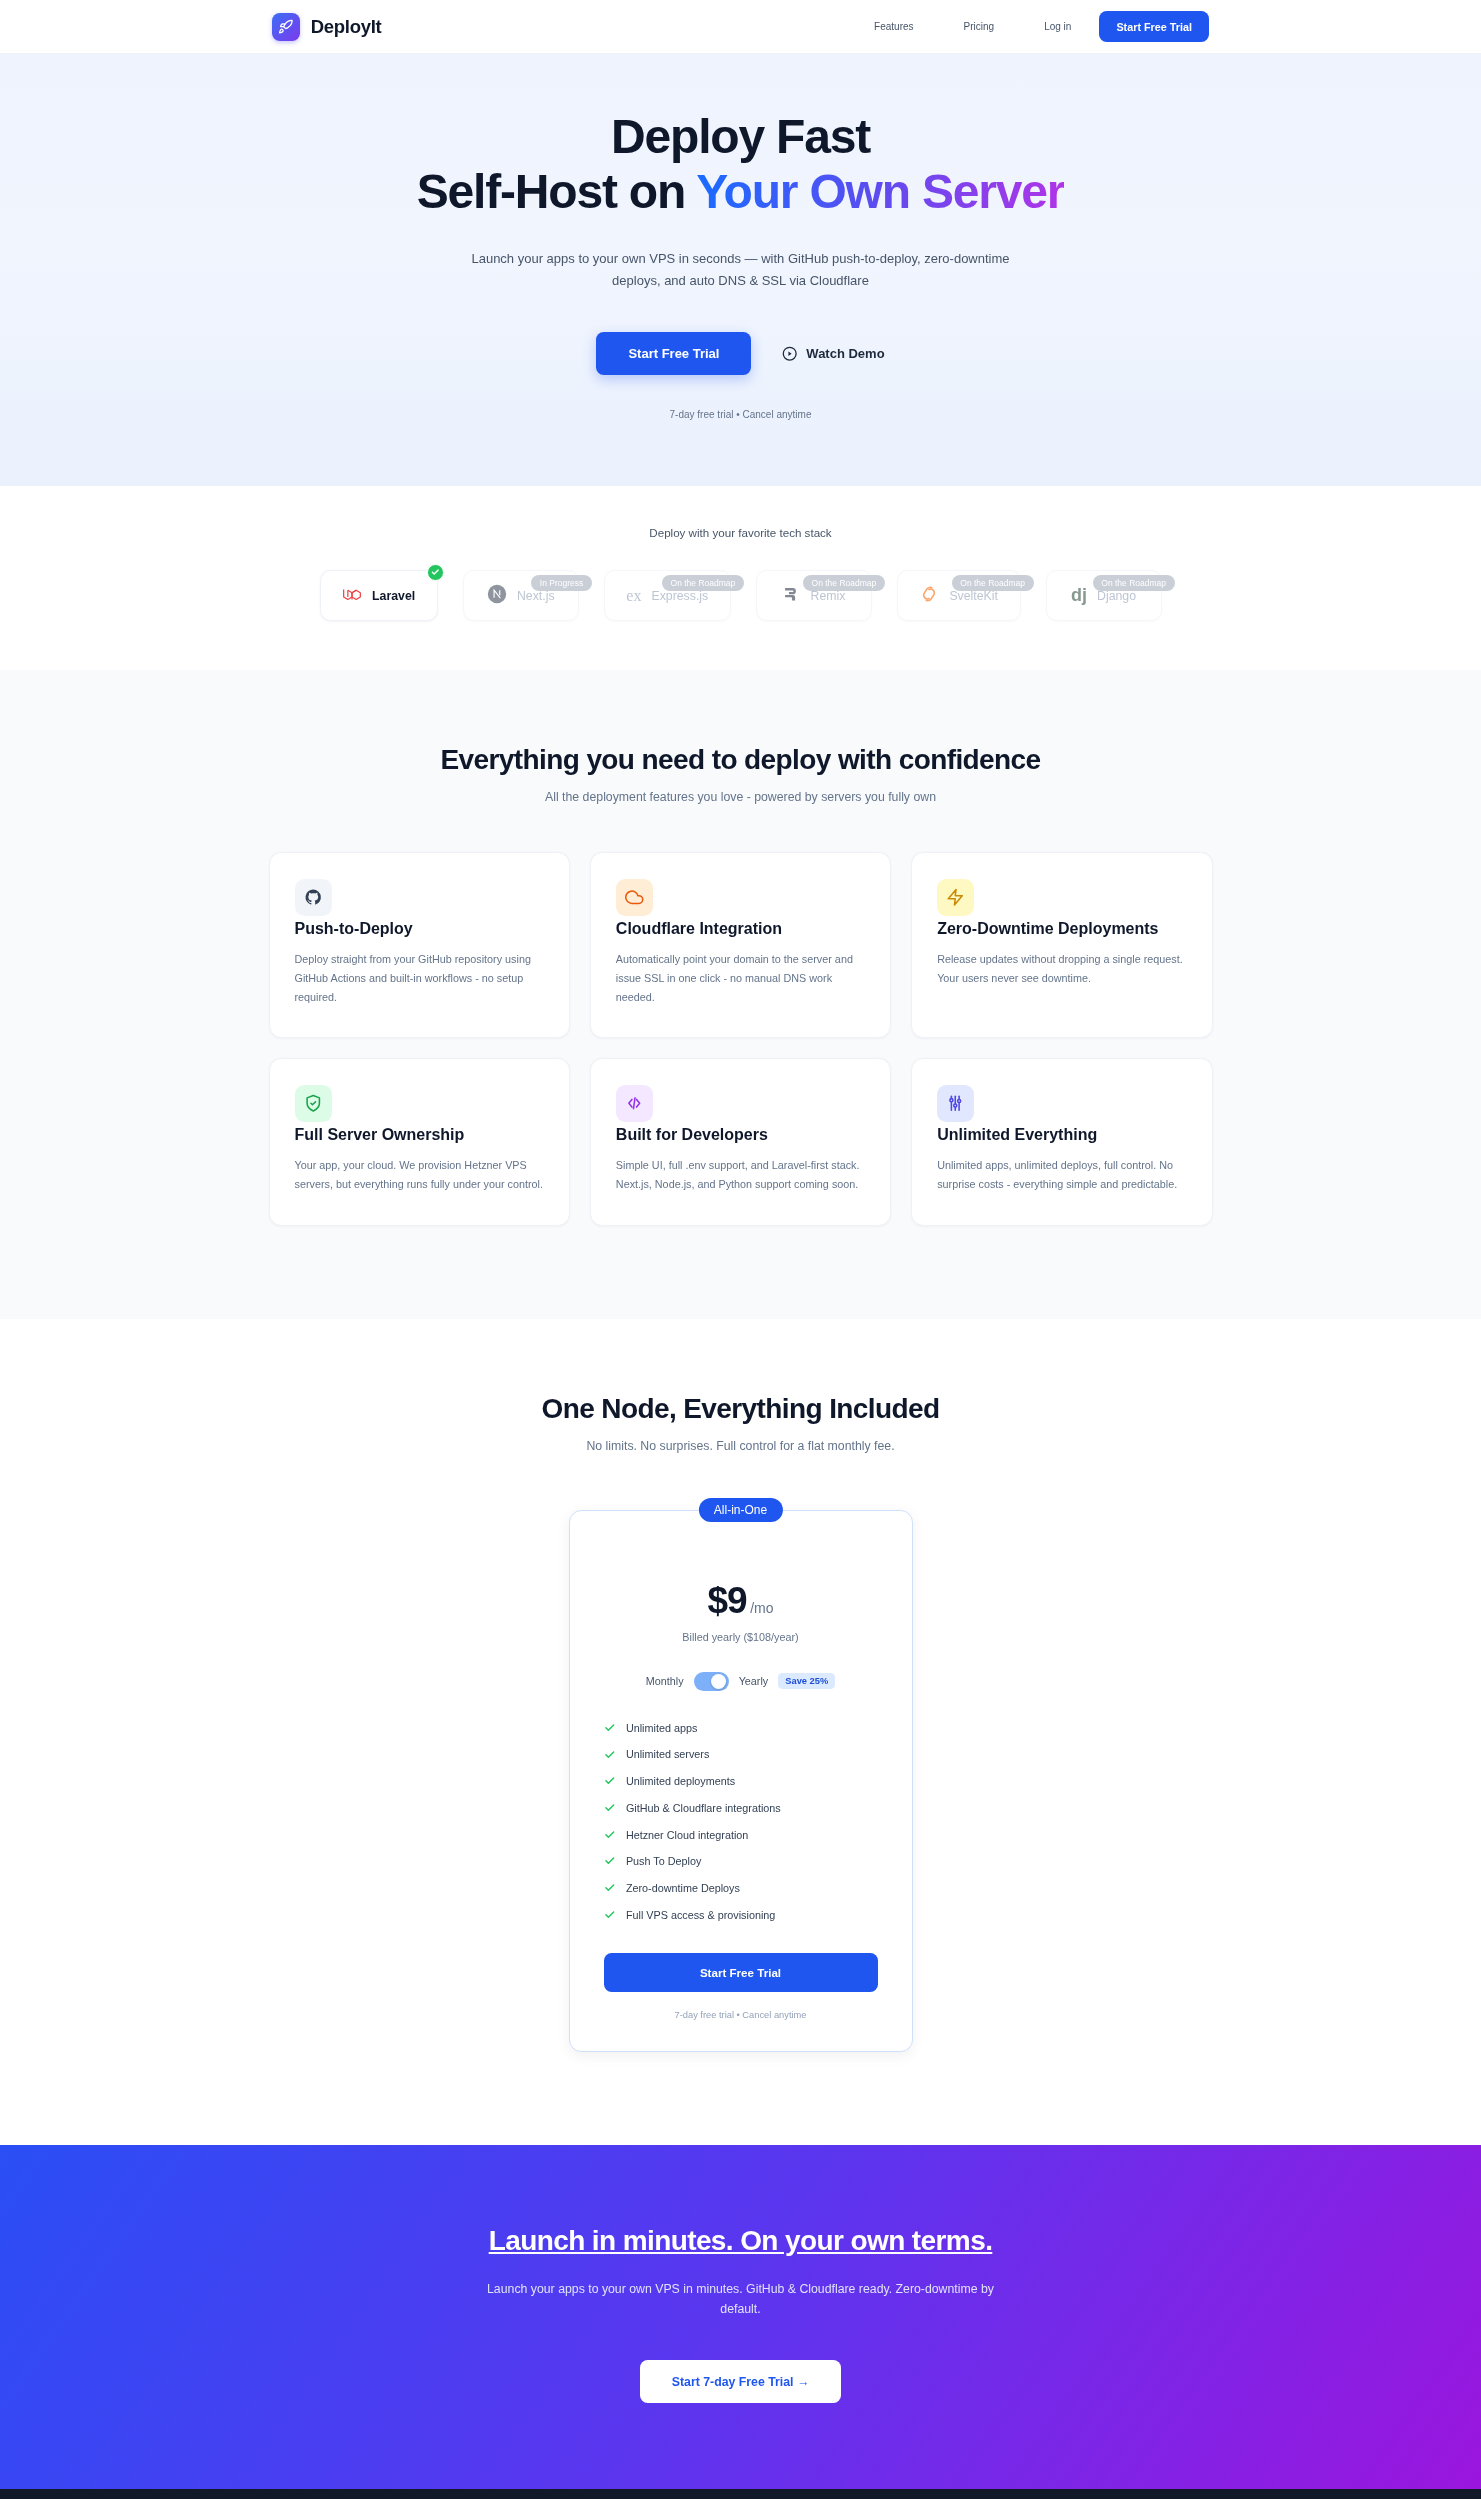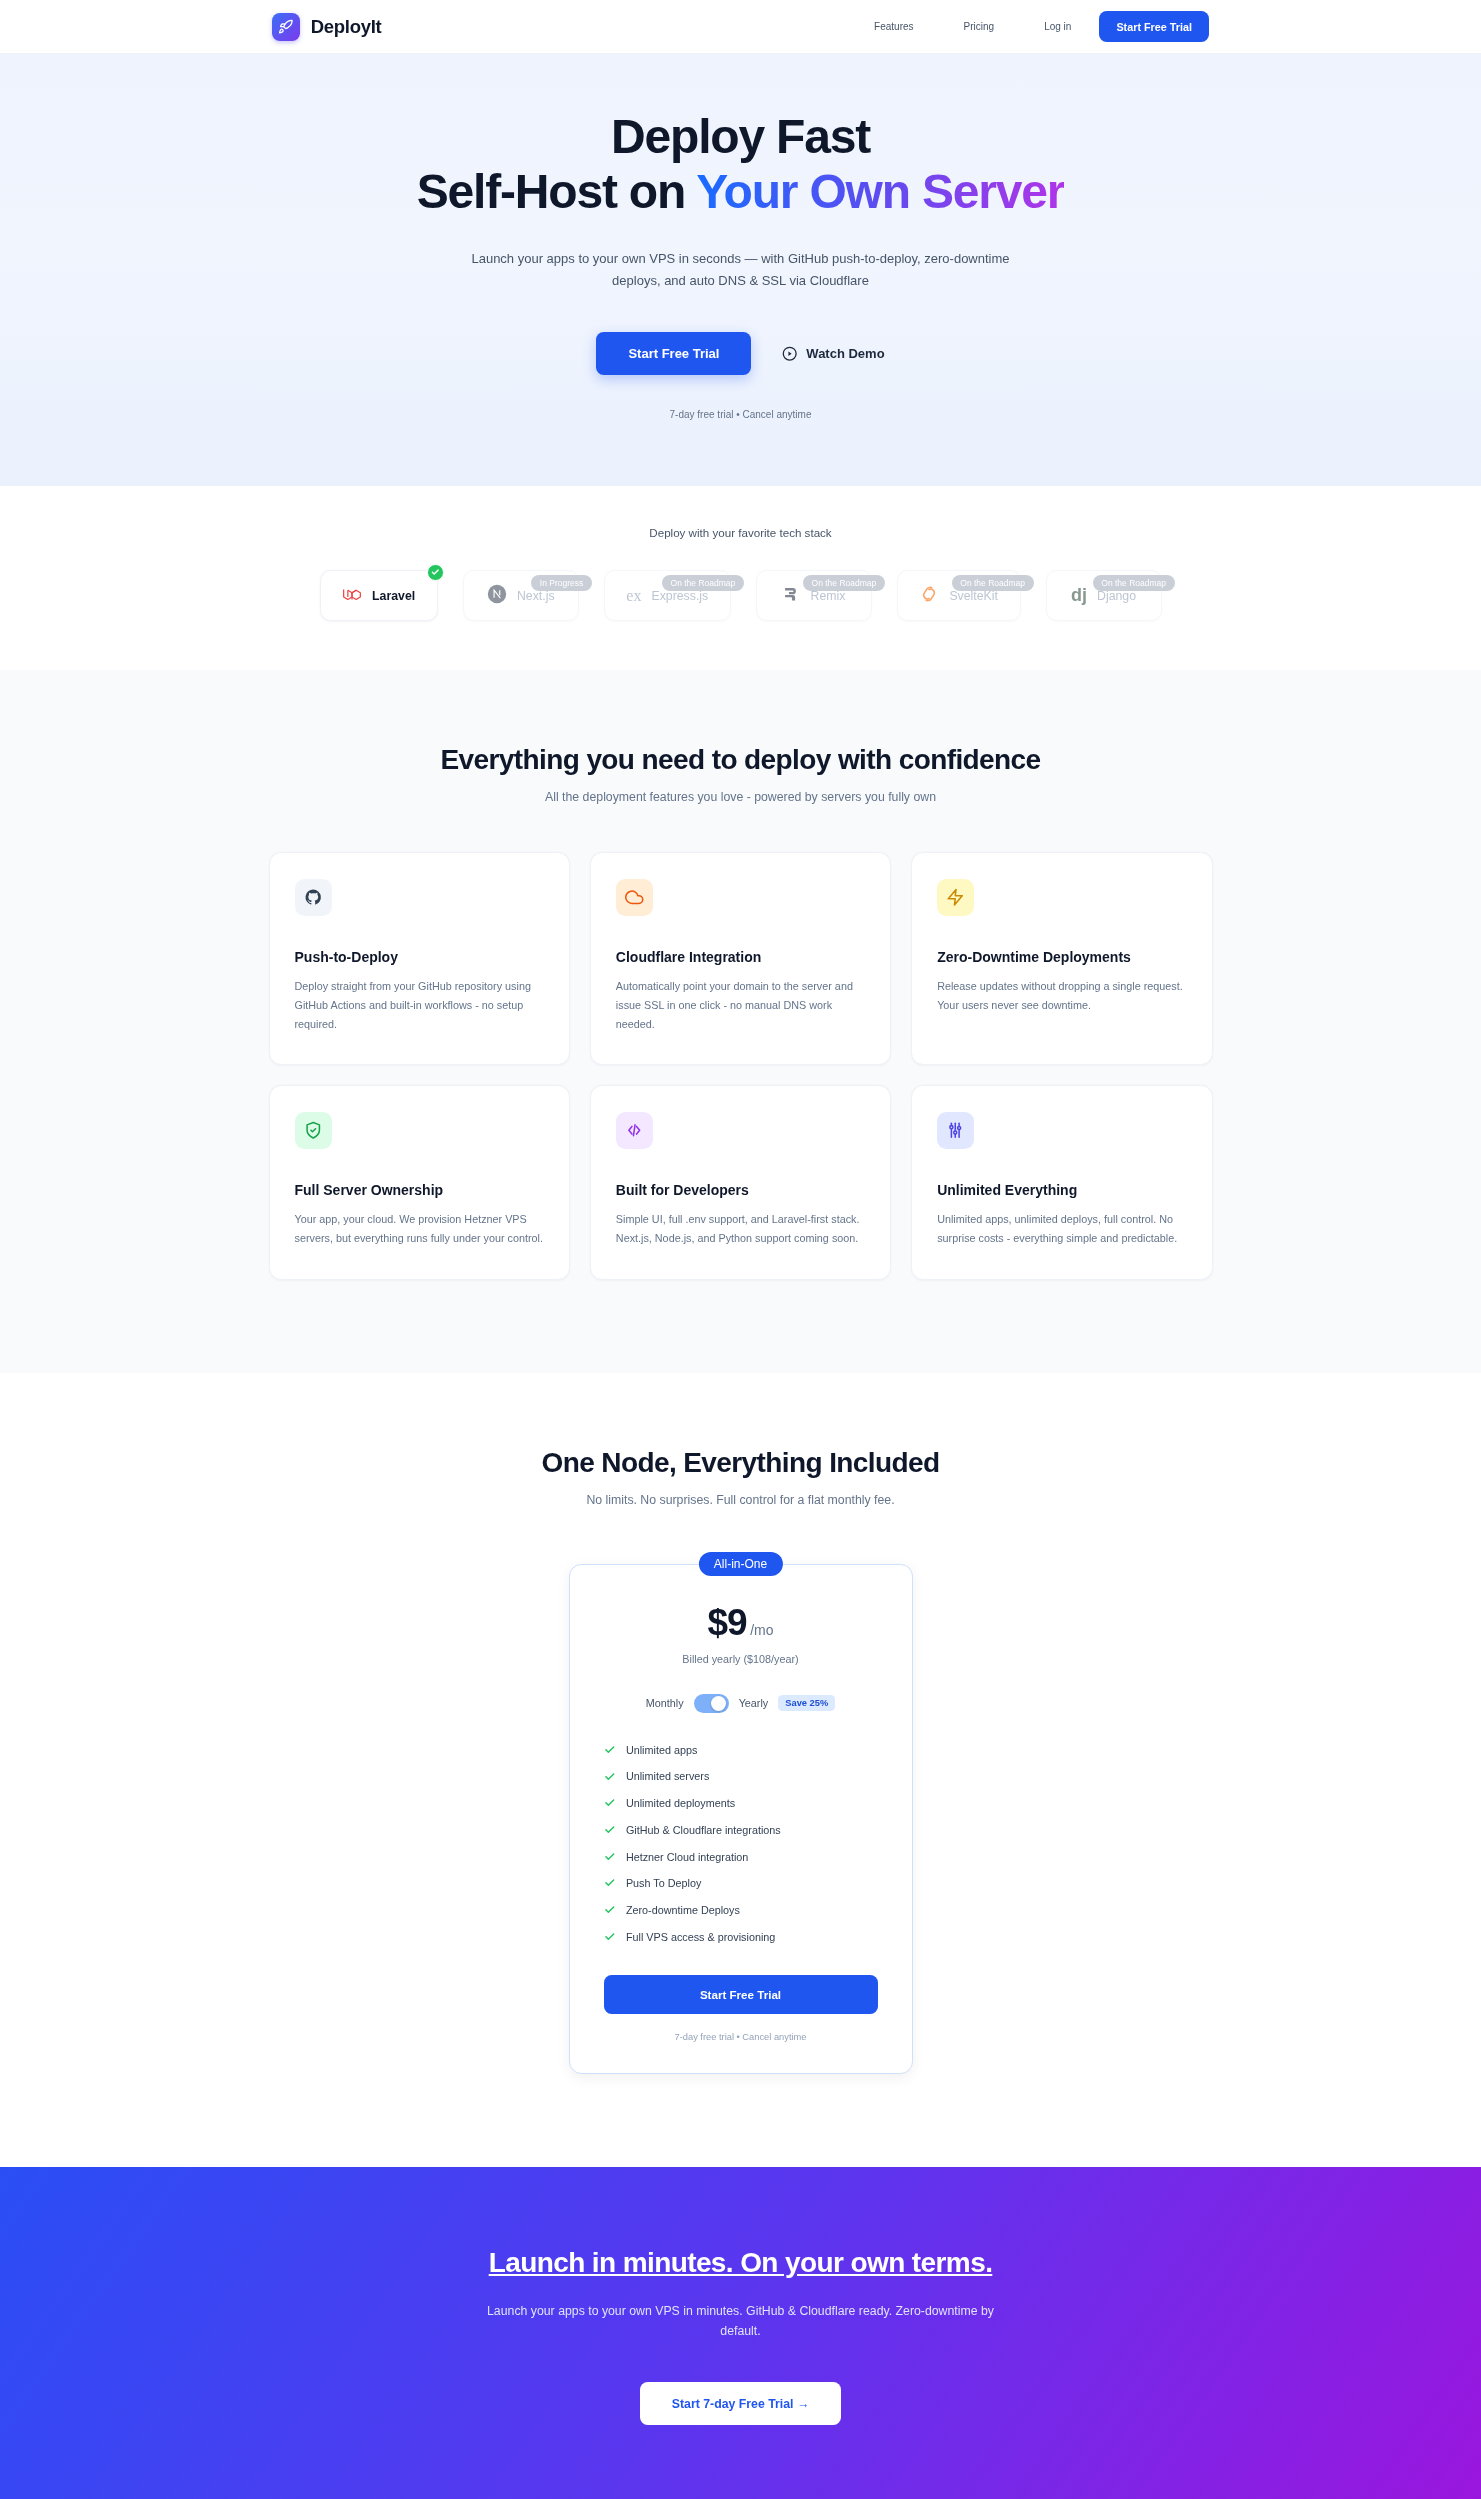--- a/index.html
+++ b/index.html
@@ -101,36 +101,36 @@
     display:grid; grid-template-columns:repeat(3,1fr); gap:20px;
   }
   .card {
     background:#fff; border:0.8px solid #eef2f7; border-radius:12.3px;
     padding:26px 25px 31px; box-shadow:0 0.8px 2.3px rgba(15,23,42,.04);
   }
   .ic-tile {
     width:37px; height:37px; border-radius:9.3px;
     display:flex; align-items:center; justify-content:center;
   }
-  .card h3 { margin-top:33px; font-size:14px; font-weight:bold; color:#0f172a; }
+  .card h3 { margin-top:4px; font-size:16px; font-weight:bold; color:#0f172a; }
   .card p { margin-top:12.3px; font-size:10.8px; line-height:1.72; color:#64748b; }
 
   
   .pricing { background:#fff; padding:74px 0 93px; }
   .price-card {
     position:relative; width:344px; margin:57px auto 0;
     background:#fff; border:0.8px solid #cfe0fb; border-radius:12.3px;
     padding:37px 34px 31px; box-shadow:0 3.1px 14px rgba(15,23,42,.06);
   }
   .pill {
     position:absolute; top:-13px; left:50%; transform:translateX(-50%);
     background:#1f56f0; color:#fff; font-size:12px;
     padding:5.4px 15.4px; border-radius:771px; white-space:nowrap;
   }
-  .price-line { text-align:center; }
+  .price-line { text-align:center;margin-top:32px; }
   .price-amt { font-size:37px; font-weight:bold; letter-spacing:-1.2px; color:#0f172a; }
   .price-per { font-size:14px; color:#64748b; margin-left:3.9px; }
   .billed { margin-top:9.3px; text-align:center; font-size:10.8px; color:#64748b; }
   .toggle-row {
     margin-top:29px; display:flex; align-items:center; justify-content:center; gap:10px;
   }
   .tg-label { font-size:10.8px; color:#475569; }
   .switch {
     width:35px; height:19px; border-radius:771px; background:#7db0f8;
     position:relative; cursor:pointer; flex:none;

